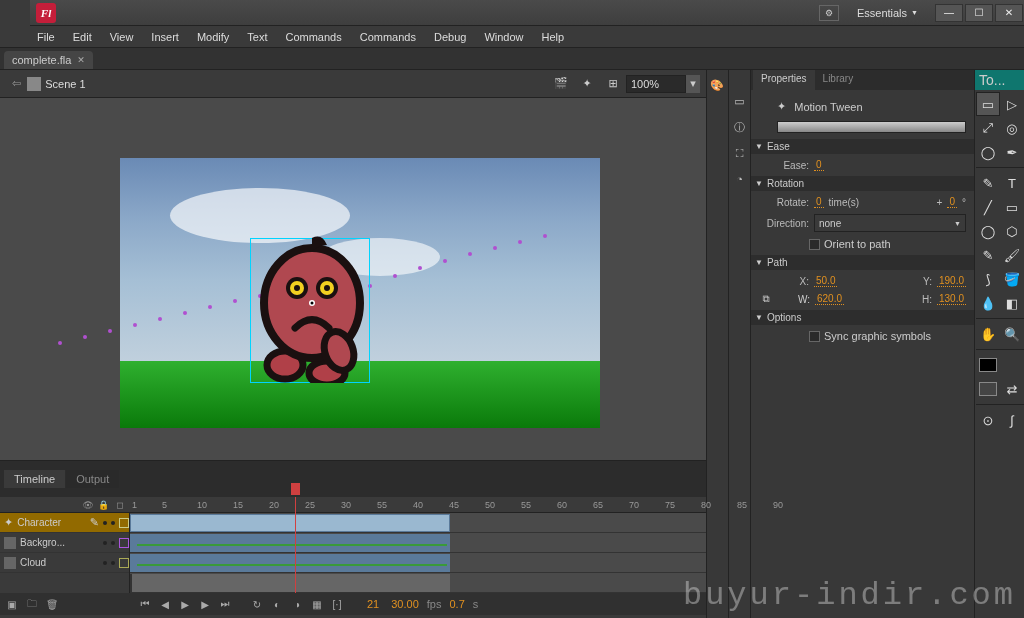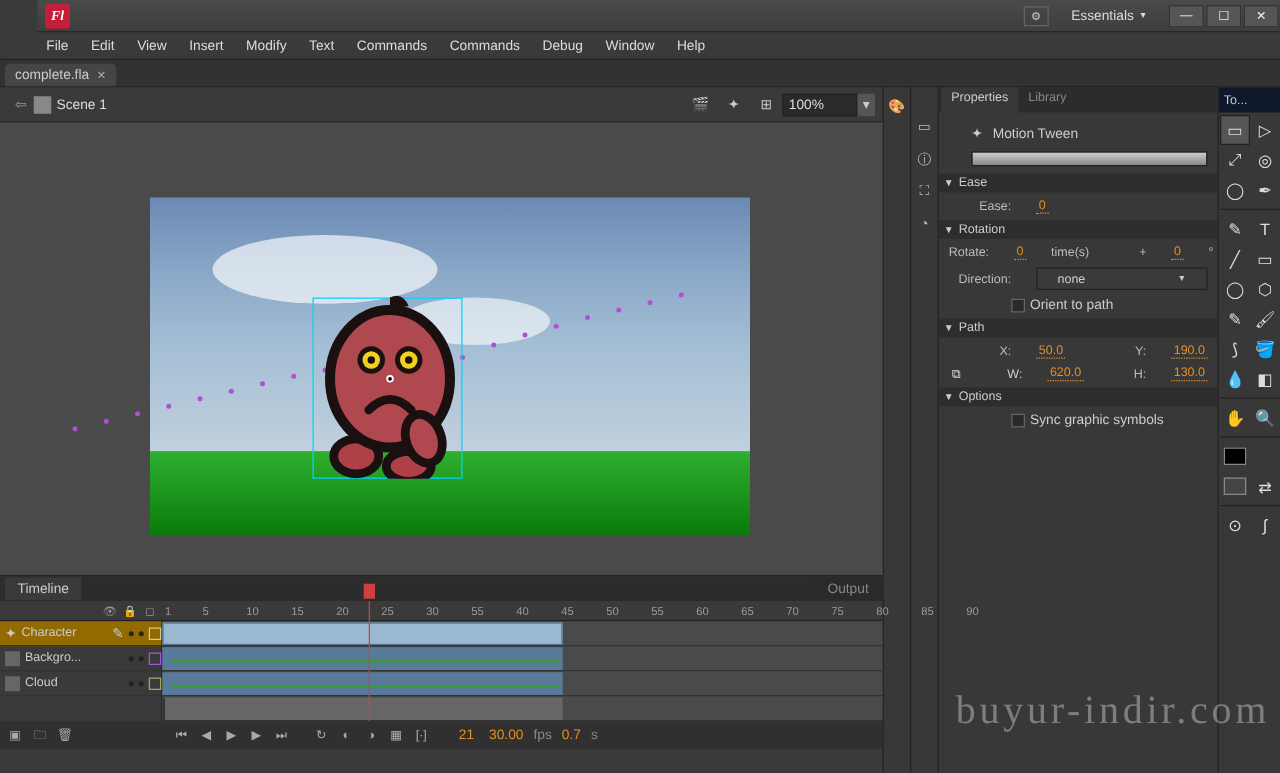--- a/index.html
+++ b/index.html
@@ -42,21 +42,21 @@
 .cloud1 { position: absolute; left: 50px; top: 30px; width: 180px; height: 55px; background: rgba(255,255,255,0.65); border-radius: 50%; }
 .cloud2 { position: absolute; left: 200px; top: 80px; width: 120px; height: 38px; background: rgba(255,255,255,0.6); border-radius: 50%; }
 .ground { width: 100%; height: 25%; background: linear-gradient(#2fb02f, #0a7a0a); }
 .selection-box { position: absolute; left: 250px; top: 140px; width: 120px; height: 145px; border: 1px solid #00d4ff; }
 .character { position: absolute; left: 257px; top: 135px; width: 110px; }
 .motion-path { position: absolute; left: 50px; top: 130px; width: 500px; height: 120px; }
 .motion-path circle { fill: #b050d0; }
 
 
 .timeline { height: 158px; background: #3a3a3a; border-top: 1px solid #222; }
-.tl-tabs { height: 20px; background: #2c2c2c; display: flex; align-items: center; padding-left: 4px; justify-content: space-between;}
+.tl-tabs { height: 36px; background: #2c2c2c; display: flex; align-items: center; padding-left: 4px;}
 .tl-tab { padding: 3px 10px; background: #3a3a3a; margin-right: 1px;}
 .tl-tab.inactive { background: #2a2a2a; color: #888;}
 .tl-header { height: 16px; display: flex; background: #3a3a3a; border-bottom: 1px solid #222;}
 .layer-header { width: 130px; display: flex; align-items: center; justify-content: flex-end; gap: 4px; padding-right: 4px;}
 .layer-header span { width: 12px; text-align: center; font-size: 9px; color: #999;}
 .frames-header { flex: 1; display: flex; align-items: center; background: #3a3a3a; position: relative; font-size: 9px; color: #999;}
 .frame-num { position: absolute; }
 .tl-body { display: flex; height: 80px;}
 .layers { width: 130px; background: #3a3a3a; border-right: 1px solid #222;}
 .layer { height: 20px; display: flex; align-items: center; padding-left: 4px; gap: 4px; border-bottom: 1px solid #333;}
@@ -89,38 +89,38 @@
 .properties { width: 224px; background: #383838; border-left: 1px solid #222; display: flex; flex-direction: column;}
 .prop-tabs { height: 20px; background: #2c2c2c; display: flex; padding-left: 2px;}
 .prop-tab { padding: 3px 8px; font-size: 10px;}
 .prop-tab.active { background: #383838;}
 .prop-tab.inactive { color: #888;}
 .prop-body { flex: 1; padding: 4px 8px;}
 .prop-title { display: flex; align-items: center; gap: 8px; padding: 6px 0 8px 18px;}
 .prop-bar { height: 12px; background: linear-gradient(#ccc,#888); border: 1px solid #222; margin-left: 18px; margin-bottom: 6px;}
 .section-hdr { background: #2d2d2d; padding: 2px 4px; display: flex; align-items: center; gap: 4px; margin: 2px -8px; font-size: 10px;}
 .section-hdr .tri { font-size: 8px;}
-.prop-row { display: flex; align-items: center; padding: 3px 0; font-size: 10px; gap: 20px;}
+.prop-row { display: flex; align-items: center; padding: 3px 0; font-size: 10px; gap: 5px;}
 .prop-row .lbl { width: 50px; text-align: right; color: #bbb;}
 .prop-row .val { color: #e09020; border-bottom: 1px dotted #e09020; padding: 0 2px;}
 .prop-row .txt { color: #bbb;}
-.prop-select { flex: 1; height: 18px; background: #3a3a3a; border: 1px solid #222; color: #ccc; display: flex; align-items: center; justify-content: space-between; padding: 0 16px;}
+.prop-select { flex: 1; height: 18px; background: #3a3a3a; border: 1px solid #222; color: #ccc; display: flex; align-items: center; justify-content: space-between; padding: 0 4px;}
 .prop-check { display: flex; align-items: center; gap: 4px; padding: 3px 0 3px 50px;}
 .chk { width: 11px; height: 11px; border: 1px solid #666; background: #2a2a2a;}
 
 
 .tools { width: 50px; background: #383838; border-left: 1px solid #222;}
-.tools-hdr { height: 20px; background: #0f172a; display: flex; align-items: center; padding-left: 4px; font-size: 10px;}
+.tools-hdr { height: 20px; background: #0f766e; display: flex; align-items: center; padding-left: 4px; font-size: 14px;}
 .tool-grid { display: grid; grid-template-columns: 24px 24px; gap: 0; padding: 2px 1px;}
 .tool-btn { width: 24px; height: 24px; display: flex; align-items: center; justify-content: center; color: #ddd; font-size: 13px;}
 .tool-btn.active { background: #555; border: 1px solid #222;}
 .tool-sep { grid-column: span 2; height: 1px; background: #222; margin: 3px 0;}
 .swatch { width: 18px; height: 14px; background: #000; border: 1px solid #888; margin: 2px auto;}
 
-.watermark { position: absolute; right: 8px; bottom: 32px; font-size: 32px; color: rgba(255,255,255,0.35); font-family: Liberation Serif, serif; letter-spacing: 3px; pointer-events: none;}
+.watermark { position: absolute; right: 8px; bottom: 4px; font-size: 32px; color: rgba(255,255,255,0.35); font-family: Liberation Mono, monospace; letter-spacing: 3px; pointer-events: none;}
 </style>
 </head>
 <body>
 
 <div class="titlebar">
   <div class="logo">Fl</div>
   <div class="spacer"></div>
   <div class="icon">⚙</div>
   <div class="workspace-select">
       <span>Essentials</span>

